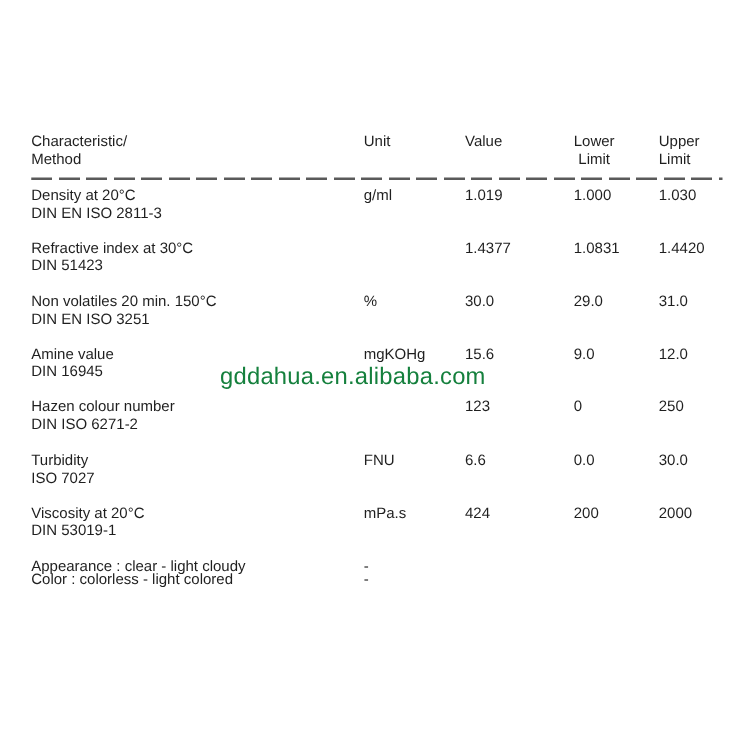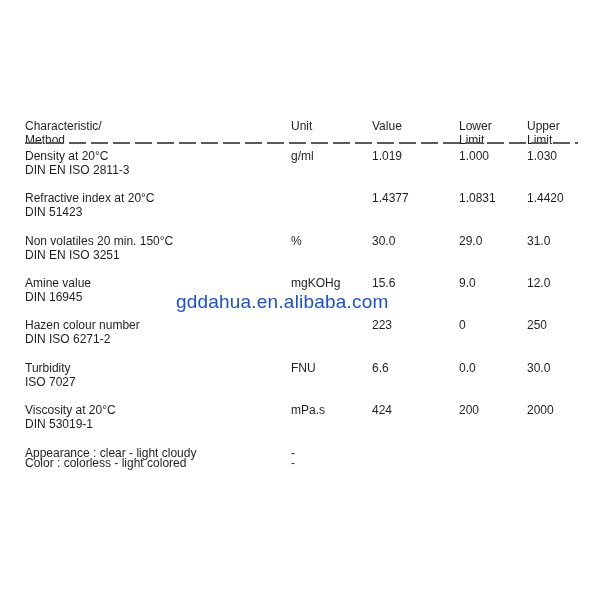--- a/index.html
+++ b/index.html
@@ -14,23 +14,23 @@
   }
   .cell {
     position: absolute;
     font-size: 12px;
     line-height: 14px;
     white-space: nowrap;
   }
   .col-char  { left: 25px;  }
   .col-unit  { left: 291px; }
   .col-value { left: 372px; }
-  .col-lower { left: 459px; }
+  .col-lower { left: 459px; text-align: center; }
   .col-upper { left: 527px; }
-  .header-top { top: 106px; margin-top: 13px; }
+  .header-top { top: 106px; }
   .rule {
     position: absolute;
     left: 25px;
     top: 142px;
     width: 553px;
     height: 2px;
     background: repeating-linear-gradient(to right, #5a5a5a 0 17px, transparent 17px 22px);
   }
   .row {
     position: absolute;
@@ -38,21 +38,21 @@
     width: 520px;
     height: 32px;
   }
   .row .cell { top: 0; }
   .watermark {
     position: absolute;
     left: 176px;
     top: 292px;
     font-size: 19px;
     line-height: 20px;
-    color: #1d4ed8;
+    color: #15803d;
     letter-spacing: 0.2px;
     white-space: nowrap;
   }
 </style>
 </head>
 <body>
 
 <div class="canvas">
 
   <div class="watermark">gddahua.en.alibaba.com</div>
@@ -80,21 +80,21 @@
       <div>DIN EN ISO 2811-3</div>
     </div>
     <div class="cell col-unit">g/ml</div>
     <div class="cell col-value">1.019</div>
     <div class="cell col-lower">1.000</div>
     <div class="cell col-upper">1.030</div>
   </div>
 
   <div class="row" style="top:191px">
     <div class="cell col-char">
-      <div>Refractive index at 20°C</div>
+      <div>Refractive index at 30°C</div>
       <div>DIN 51423</div>
     </div>
     <div class="cell col-unit"></div>
     <div class="cell col-value">1.4377</div>
     <div class="cell col-lower">1.0831</div>
     <div class="cell col-upper">1.4420</div>
   </div>
 
   <div class="row" style="top:234px">
     <div class="cell col-char">
@@ -117,21 +117,21 @@
     <div class="cell col-lower">9.0</div>
     <div class="cell col-upper">12.0</div>
   </div>
 
   <div class="row" style="top:318px">
     <div class="cell col-char">
       <div>Hazen colour number</div>
       <div>DIN ISO 6271-2</div>
     </div>
     <div class="cell col-unit"></div>
-    <div class="cell col-value">223</div>
+    <div class="cell col-value">123</div>
     <div class="cell col-lower">0</div>
     <div class="cell col-upper">250</div>
   </div>
 
   <div class="row" style="top:361px">
     <div class="cell col-char">
       <div>Turbidity</div>
       <div>ISO 7027</div>
     </div>
     <div class="cell col-unit">FNU</div>

